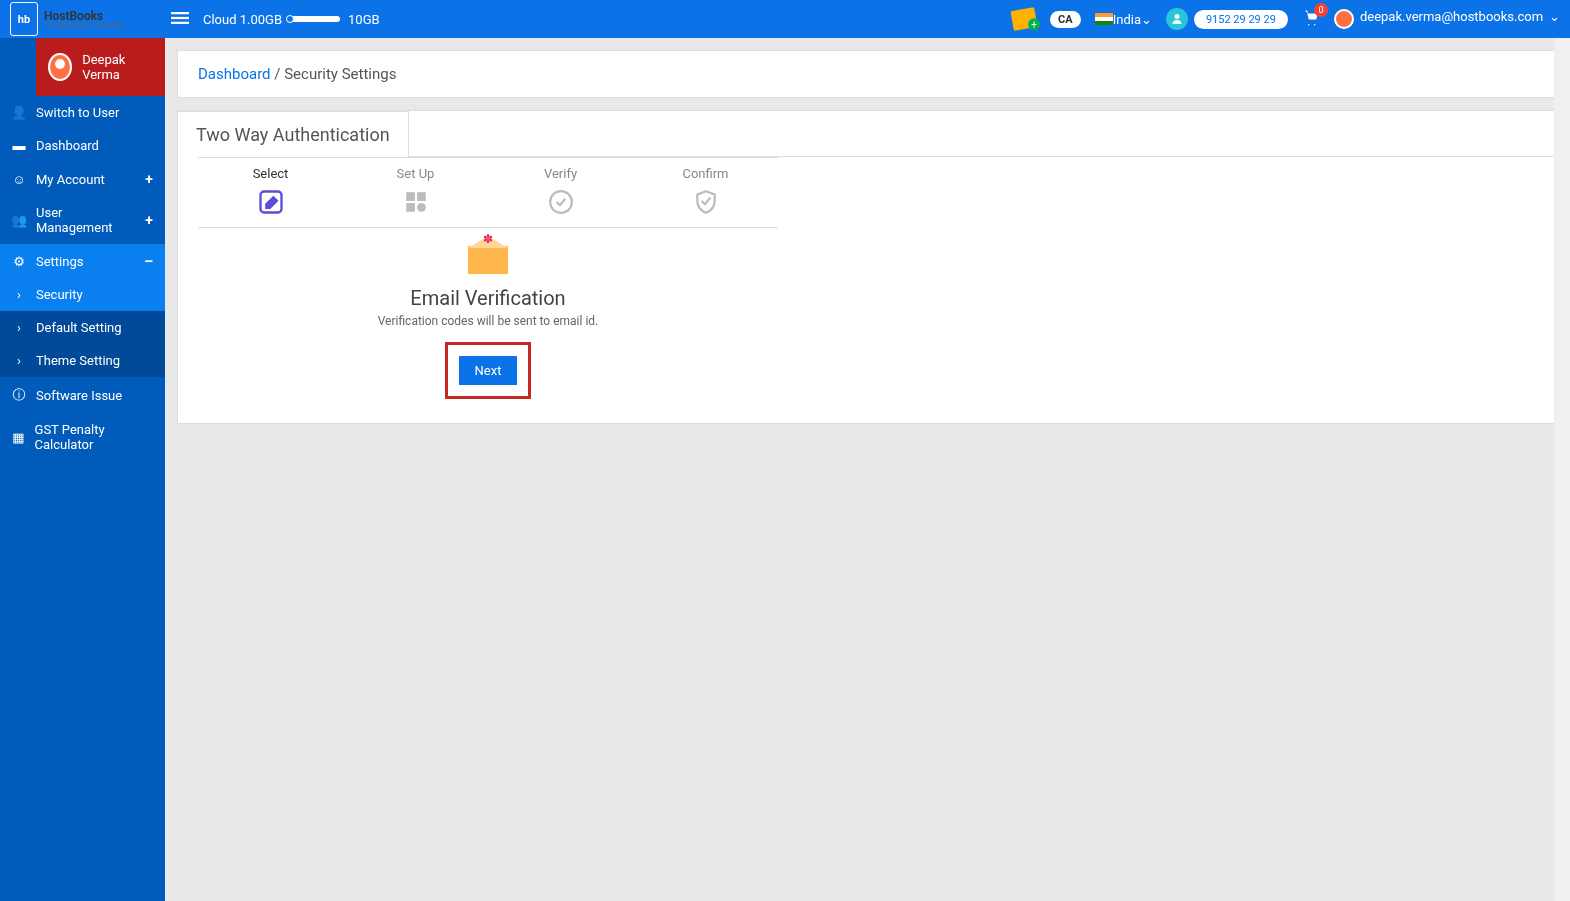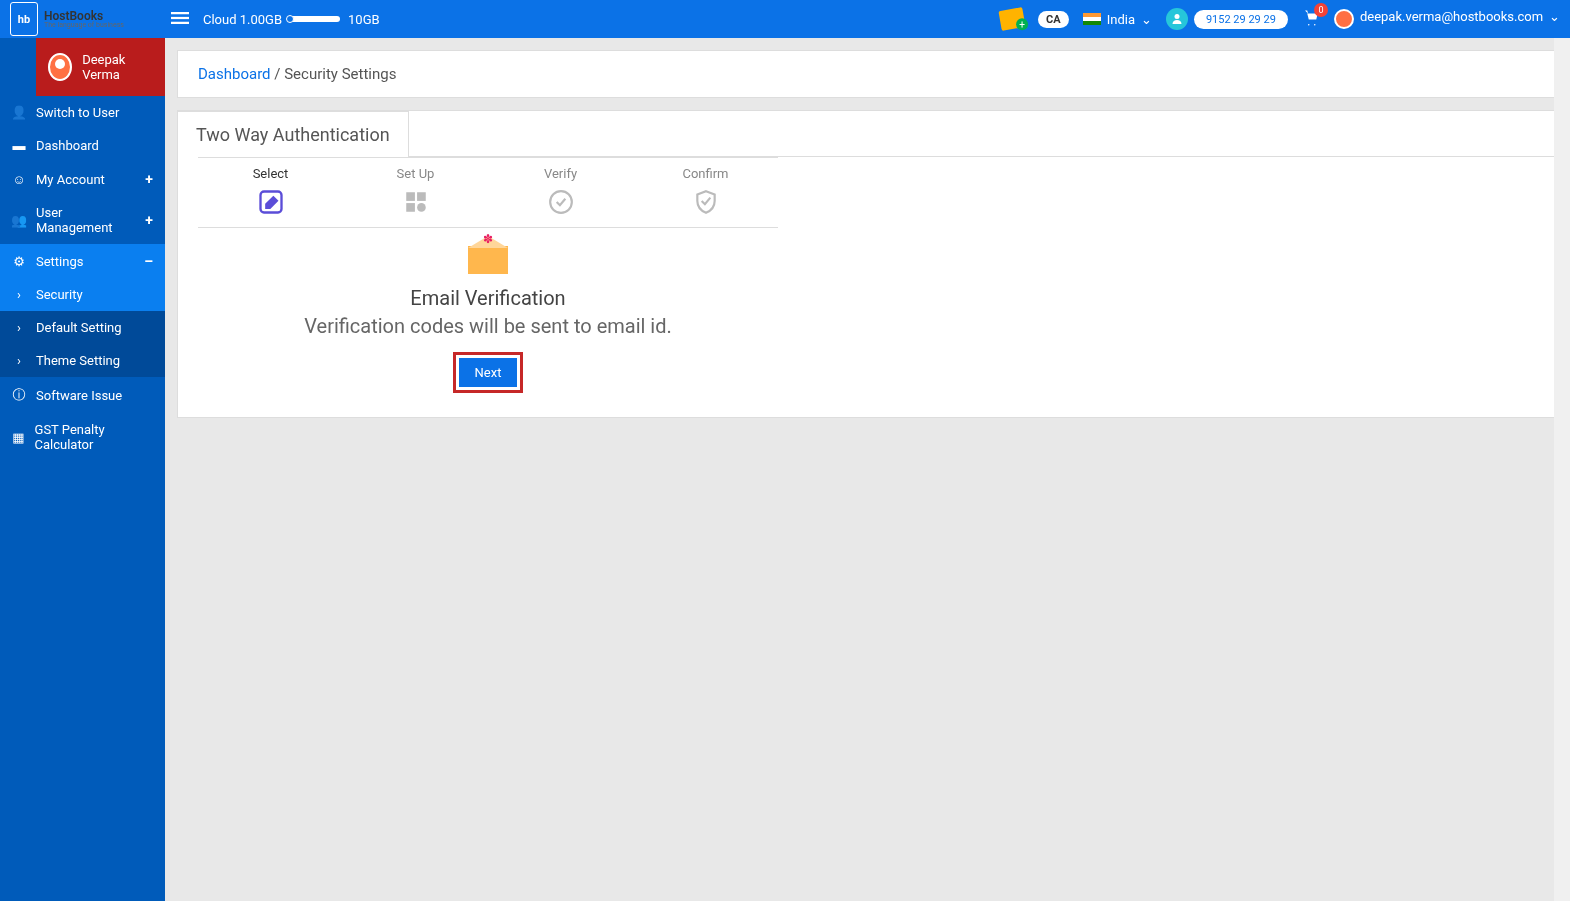--- a/index.html
+++ b/index.html
@@ -14,21 +14,21 @@
 .logo-sub { font-size: 7px; color: #666; }
 .hamburger { margin: 0 14px 0 6px; cursor: pointer; }
 .hamburger svg { width: 18px; height: 18px; }
 .cloud-info { display: flex; align-items: center; gap: 8px; }
 .cloud-bar { width: 50px; height: 6px; background: white; border-radius: 3px; position: relative; }
 .cloud-bar-fill { position: absolute; left: -4px; top: -1px; width: 8px; height: 8px; background: #0b72e7; border: 1px solid white; border-radius: 50%; }
 .header-right { margin-left: auto; display: flex; align-items: center; gap: 14px; }
 .tickets-icon { width: 24px; height: 20px; background: #ffb300; transform: rotate(-10deg); border-radius: 2px; position: relative; }
 .tickets-icon::after { content: '+'; position: absolute; bottom: -3px; right: -3px; width: 12px; height: 12px; background: #00b050; border-radius: 50%; color: white; font-size: 10px; display: flex; align-items: center; justify-content: center; transform: rotate(10deg); }
 .ca-badge { background: white; color: #333; padding: 2px 8px; border-radius: 10px; font-weight: bold; font-size: 11px; }
-.country { display: flex; align-items: center; gap: 6px; cursor: pointer; }
+.country { display: flex; align-items: center; cursor: pointer; }
 .flag { width: 18px; height: 12px; background: linear-gradient(to bottom, #ff9933 33%, white 33%, white 66%, #138808 66%); }
 .phone-pill { display: flex; align-items: center; gap: 6px; }
 .phone-avatar { width: 22px; height: 22px; background: #26c6da; border-radius: 50%; display: flex; align-items: center; justify-content: center; }
 .phone-num { background: white; color: #0b72e7; padding: 3px 12px; border-radius: 10px; font-size: 11px; }
 .cart { position: relative; cursor: pointer; }
 .cart-badge { position: absolute; top: -6px; right: -8px; background: #f44336; color: white; width: 14px; height: 14px; border-radius: 50%; font-size: 9px; display: flex; align-items: center; justify-content: center; }
 .user-email { display: flex; align-items: flex-start; gap: 6px; cursor: pointer; }
 .user-avatar-sm { width: 20px; height: 20px; background: #ff7043; border-radius: 50%; border: 2px solid white; }
 
 
@@ -57,22 +57,22 @@
 .step.active { color: #333; }
 .step-label { margin-bottom: 6px; }
 .step-icon { display: inline-flex; width: 30px; height: 30px; align-items: center; justify-content: center; }
 .step.active .step-icon svg path, .step.active .step-icon svg rect { stroke: #5b4dd8; }
 
 .verify-section { text-align: center; padding: 18px 20px 24px; width: 620px; }
 .envelope { display: inline-block; width: 40px; height: 28px; background: #ffb74d; position: relative; margin-bottom: 8px; }
 .envelope::before { content: ''; position: absolute; top: -10px; left: 50%; transform: translateX(-50%); width: 0; height: 0; border-left: 20px solid transparent; border-right: 20px solid transparent; border-bottom: 12px solid #ffd699; }
 .envelope::after { content: '✽'; position: absolute; top: -14px; left: 50%; transform: translateX(-50%); color: #e91e63; font-size: 12px; }
 .verify-title { font-size: 20px; color: #444; margin-bottom: 4px; font-weight: 400; }
-.verify-desc { font-size: 20px; color: #666; margin-bottom: 14px; }
-.next-btn-wrap { display: inline-block; border: 3px solid #c62828; padding: 3px; }
+.verify-desc { font-size: 12px; color: #666; margin-bottom: 14px; }
+.next-btn-wrap { display: inline-block; border: 3px solid #c62828; padding: 11px; }
 .next-btn { background: #0b72e7; color: white; border: none; padding: 7px 16px; font-size: 13px; cursor: pointer; }
 .scrollbar-right { position: absolute; right: 0; top: 38px; bottom: 0; width: 16px; background: #f0f0f0; }
 </style>
 </head>
 <body>
 
 <div class="top-header">
   <div class="logo-box">
     <div class="logo-icon">hb</div>
     <div class="logo-text">

